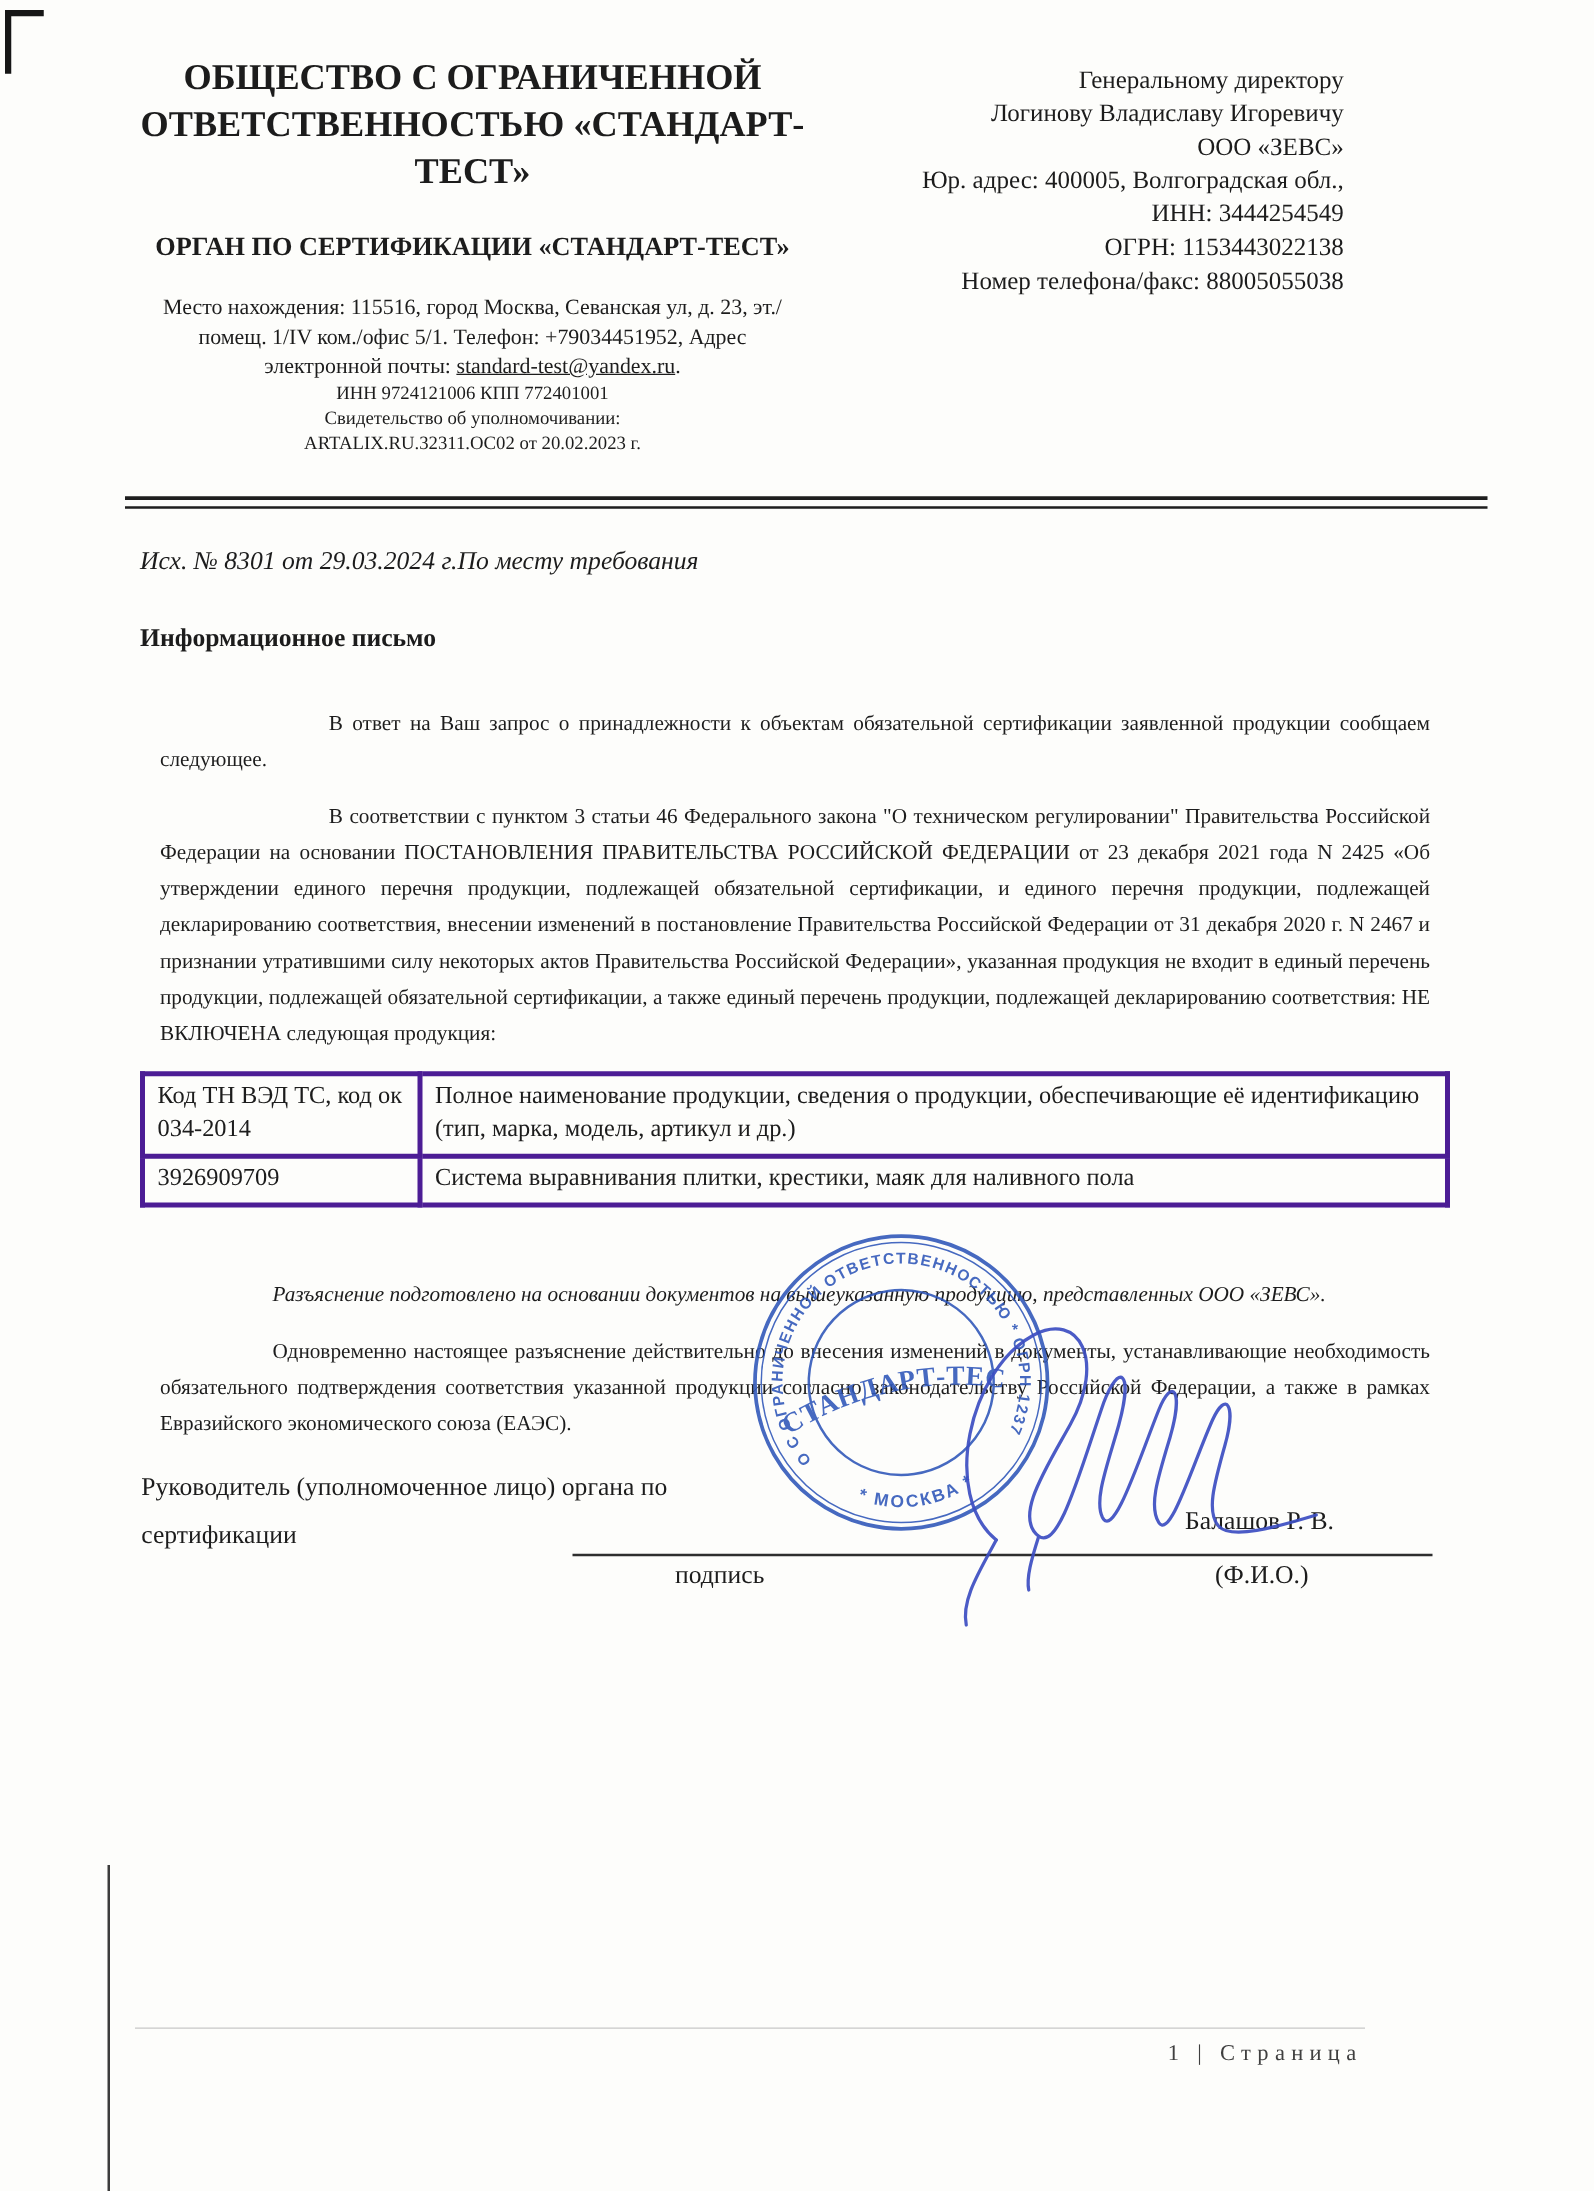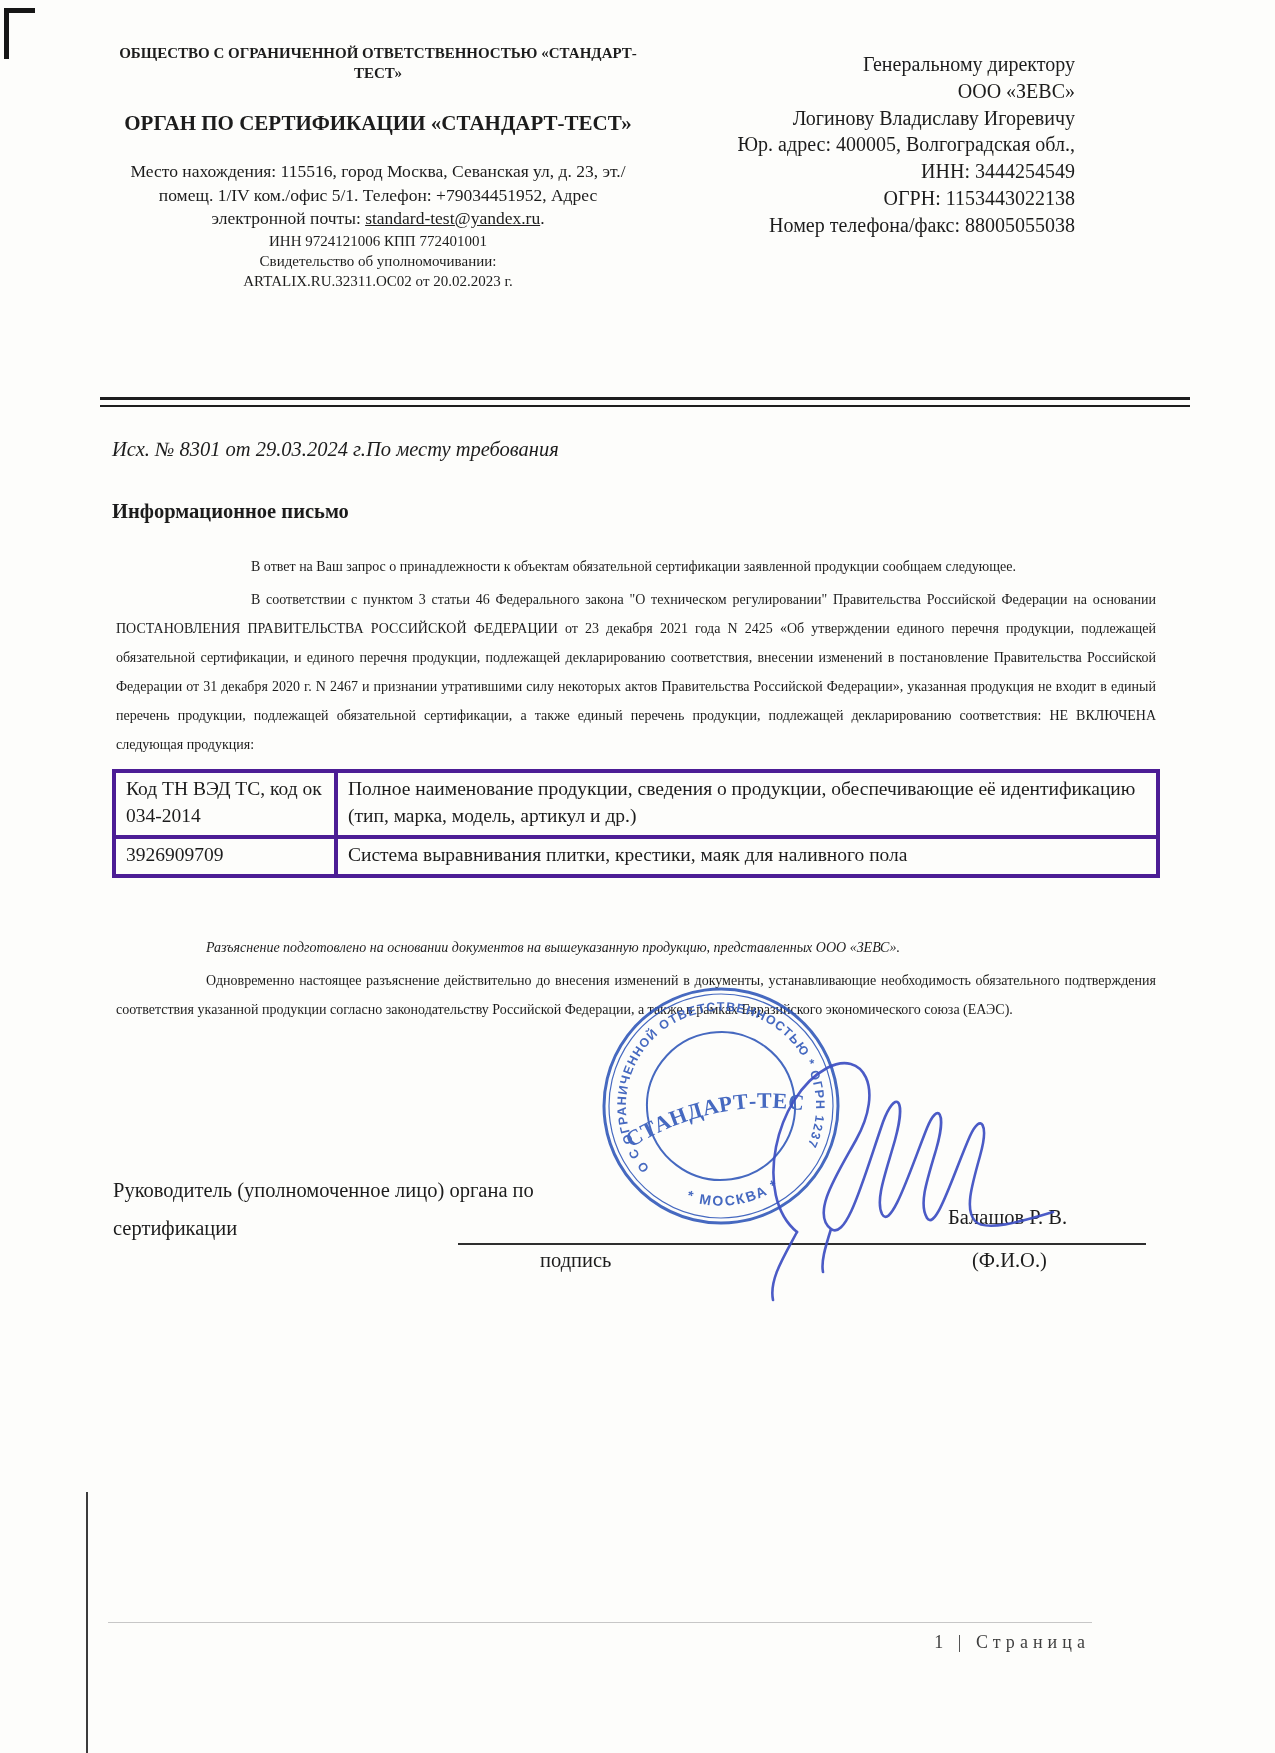--- a/index.html
+++ b/index.html
@@ -4,37 +4,37 @@
 <style>
   html,body{margin:0;padding:0;background:#e8e8e8;}
   .page{
     position:relative;width:1275px;height:1753px;margin:0 auto;
     background:#fdfdfb;overflow:hidden;color:#1c1c1c;
     font-family:"Liberation Serif","DejaVu Serif",serif;
   }
   
   .header{display:flex;padding:44px 200px 0 112px;}
   .h-left{width:532px;text-align:center;}
-  .org-name{font-weight:bold;font-size:15px;line-height:1.3;}
+  .org-name{font-weight:bold;font-size:29px;line-height:1.3;}
   .body-name{font-weight:bold;font-size:21px;line-height:1.3;margin-top:27px;}
   .h-details{font-size:17.5px;line-height:1.34;margin-top:23px;}
   .h-details .u{text-decoration:underline;}
   .h-line{font-size:15px;line-height:1.34;}
   .h-right{flex:1;text-align:right;font-size:20px;line-height:1.34;padding-top:7px;}
   
   .dbl-rule{position:absolute;left:100px;top:397px;width:1090px;height:5px;
     border-top:3px solid #1e1e1e;border-bottom:2px solid #1e1e1e;}
   
   .refrow{position:absolute;left:112px;top:438px;width:1040px;
     display:flex;justify-content:flex-start;font-size:20.5px;font-style:italic;}
   
   .doc-title{position:absolute;left:112px;top:500px;width:1048px;
     font-weight:bold;font-size:20.5px;}
   .bodytext{position:absolute;left:112px;top:548px;width:1048px;}
-  .bodytext p{margin:4px;font-size:14px;line-height:29px;text-align:justify;}
+  .bodytext p{margin:16px;font-size:17px;line-height:29px;text-align:justify;}
   .p1,.p2{text-indent:135px;}
   .p3{text-indent:90px;margin-top:15px !important;font-style:italic;}
   .p4{text-indent:90px;}
   
   .prod-table{border-collapse:collapse;width:100%;margin-top:10px;}
   .prod-table td{border:4px solid #4c1d95;font-size:19.5px;line-height:1.38;
     padding:3px 10px 5px 10px;vertical-align:top;text-align:left;}
   .prod-table .c1{width:198px;}
   .after-table{height:40px;}
   
@@ -71,22 +71,22 @@
     <div class="h-left">
       <div class="org-name">ОБЩЕСТВО С ОГРАНИЧЕННОЙ ОТВЕТСТВЕННОСТЬЮ «СТАНДАРТ-ТЕСТ»</div>
       <div class="body-name">ОРГАН ПО СЕРТИФИКАЦИИ «СТАНДАРТ-ТЕСТ»</div>
       <div class="h-details"><span>Место нахождения: 115516, город Москва, Севанская ул, д. 23, эт./помещ. 1/IV ком./офис 5/1.  Телефон: +79034451952, Адрес электронной почты: </span><span class="u">standard-test@yandex.ru</span><span>.</span></div>
       <div class="h-line">ИНН 9724121006 КПП 772401001</div>
       <div class="h-line">Свидетельство об уполномочивании:</div>
       <div class="h-line">ARTALIX.RU.32311.OC02 от 20.02.2023 г.</div>
     </div>
     <div class="h-right">
       <div>Генеральному директору</div>
+      <div>Логинову Владиславу Игоревичу</div>
       <div>ООО «ЗЕВС»</div>
-      <div>Логинову Владиславу Игоревичу</div>
       <div>Юр. адрес: 400005, Волгоградская обл.,</div>
       <div>ИНН: 3444254549</div>
       <div>ОГРН: 1153443022138</div>
       <div>Номер телефона/факс: 88005055038</div>
     </div>
   </div>
 
   <div class="dbl-rule"></div>
 
   <div class="refrow">

